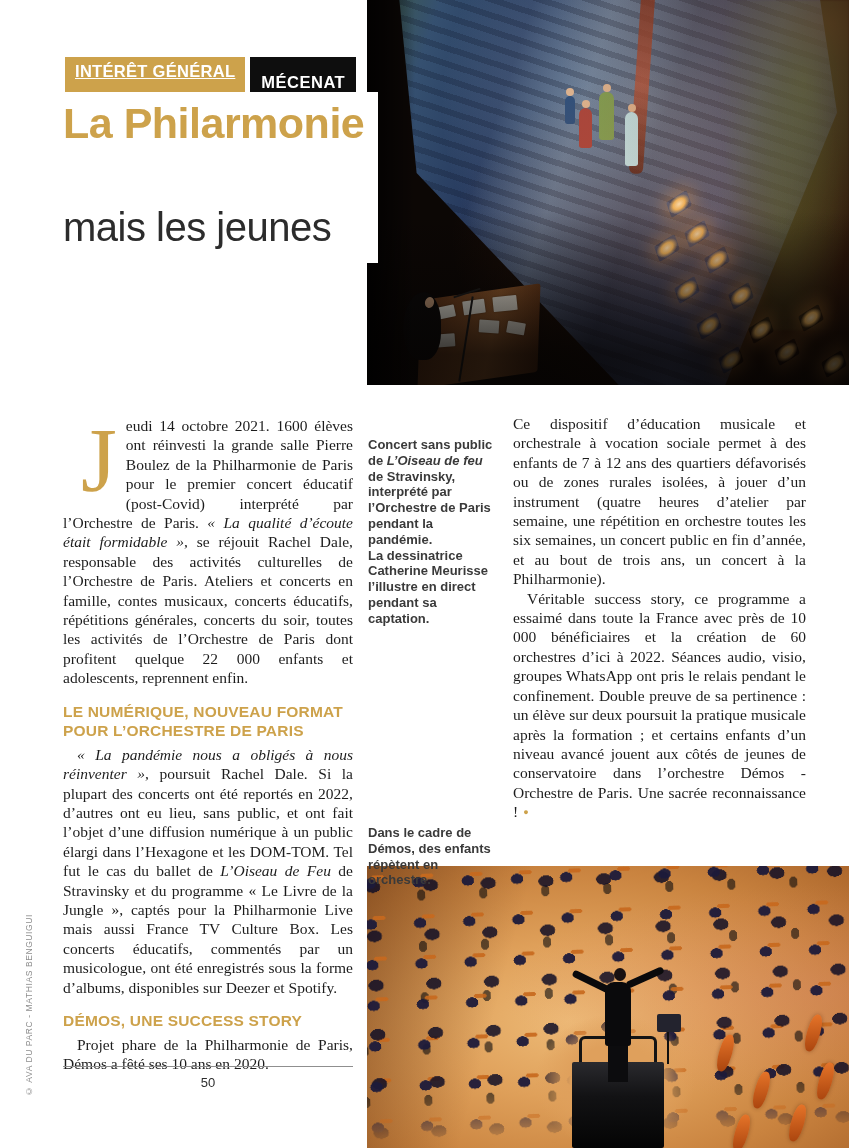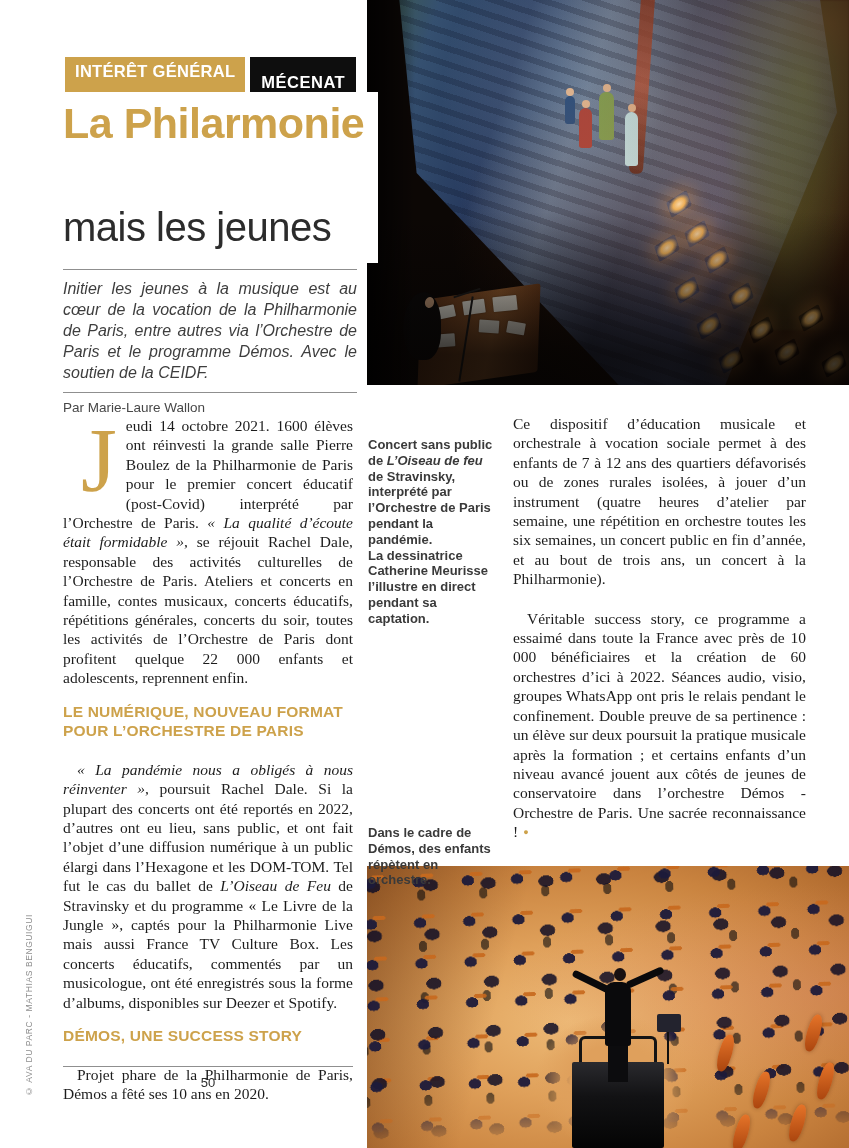--- a/index.html
+++ b/index.html
@@ -16,21 +16,21 @@
   .credit{
     position:absolute;left:24px;bottom:52px;
     writing-mode:vertical-rl;transform:rotate(180deg);
     font-size:8.5px;letter-spacing:.6px;color:#8d8d8d;
   }
 
   
   .kicker{position:absolute;left:65px;top:57px;display:flex;gap:5px;z-index:3;}
   .kicker-gold{
     background:var(--gold);color:#fff;font-weight:700;font-size:16.5px;
-    letter-spacing:.3px;padding:5px 10px 4px;line-height:1.2;
+    letter-spacing:.3px;padding:5px 10px 4px;line-height:1.2;text-decoration:underline;
   }
   .kicker-black{
     background:#0e0e0e;color:#fff;font-weight:600;font-size:16.5px;
     letter-spacing:.5px;padding:16px 11px 4px;line-height:1.2;
   }
 
   
   .headline{
     position:absolute;left:63px;top:92px;z-index:3;
     display:inline-block;background:#fff;padding:6px 14px 8px 0;
@@ -47,21 +47,21 @@
     margin:8px 0 9px;text-align:justify;
   }
   .byline{margin-top:7px;font-size:13.5px;color:#474747;}
 
   
   .col{position:absolute;font-family:"Liberation Serif","DejaVu Serif",serif;
     font-size:15.5px;line-height:19.4px;color:var(--serif-ink);text-align:justify;}
   .col-left{left:63px;top:416px;width:290px;}
   .col-right{left:513px;top:414px;width:293px;}
   .body-p{margin:0;}
-  .body-p.indent{text-indent:14px;margin-top:20px;}
+  .body-p.indent{text-indent:14px;}
   .dropcap{
     float:left;font-family:"Liberation Serif","DejaVu Serif",serif;
     color:var(--gold);font-size:92px;line-height:76px;
     padding:6px 9px 0 18px;font-weight:400;
   }
   .section-h{
     font-family:"Liberation Sans",sans-serif;font-weight:700;
     font-size:15.5px;line-height:19px;color:var(--gold);
     letter-spacing:.2px;margin:14px 0 5px;text-align:left;
   }
@@ -224,26 +224,20 @@
 
   <header class="kicker">
     <span class="kicker-gold">INTÉRÊT GÉNÉRAL</span>
     <span class="kicker-black">MÉCENAT</span>
   </header>
 
   <h1 class="headline"><span class="hl-accent">La Philarmonie</span><br>
     <br>
     <span class="hl-rest">mais les jeunes</span></h1>
 
-  <div class="standfirst-wrap">
-    <hr class="rule">
-    <p class="standfirst">Initier les jeunes à la musique est au cœur de la vocation de la Philharmonie de Paris, entre autres via l’Orchestre de Paris et le programme Démos. Avec le soutien de la CEIDF.</p>
-    <hr class="rule">
-    <p class="byline">Par Marie-Laure Wallon</p>
-  </div>
 
   <section class="col col-left">
     <p class="body-p"><span class="dropcap">J</span><span><span>eudi 14 octobre 2021. 1600 élèves ont réinvesti la grande salle Pierre Boulez de la Philharmonie de Paris pour le premier concert éducatif (post-Covid) interprété par l’Orchestre de Paris. </span><i>« La qualité d’écoute était formidable »</i><span>, se réjouit Rachel Dale, responsable des activités culturelles de l’Orchestre de Paris. Ateliers et concerts en famille, contes musicaux, concerts éducatifs, répétitions générales, concerts du soir, toutes les activités de l’Orchestre de Paris dont profitent quelque 22 000 enfants et adolescents, reprennent enfin.</span></span></p>
     <h2 class="section-h">LE NUMÉRIQUE, NOUVEAU FORMAT POUR L’ORCHESTRE DE PARIS</h2>
     <p class="body-p indent"><i>« La pandémie nous a obligés à nous réinventer »</i><span>, poursuit Rachel Dale. Si la plupart des concerts ont été reportés en 2022, d’autres ont eu lieu, sans public, et ont fait l’objet d’une diffusion numérique à un public élargi dans l’Hexagone et les DOM-TOM. Tel fut le cas du ballet de </span><i>L’Oiseau de Feu</i><span> de Stravinsky et du programme « Le Livre de la Jungle », captés pour la Philharmonie Live mais aussi France TV Culture Box. Les concerts éducatifs, commentés par un musicologue, ont été enregistrés sous la forme d’albums, disponibles sur Deezer et Spotify.</span></p>
     <h2 class="section-h">DÉMOS, UNE SUCCESS STORY</h2>
     <p class="body-p indent"><span>Projet phare de la Philharmonie de Paris, Démos a fêté ses 10 ans en 2020.</span></p>
   </section>
 
   <p class="caption cap-top"><span>Concert sans public de </span><i>L’Oiseau de feu</i><span> de Stravinsky, interprété par l’Orchestre de Paris pendant la pandémie.</span><br><span>La dessinatrice Catherine Meurisse l’illustre en direct pendant sa captation.</span></p>

